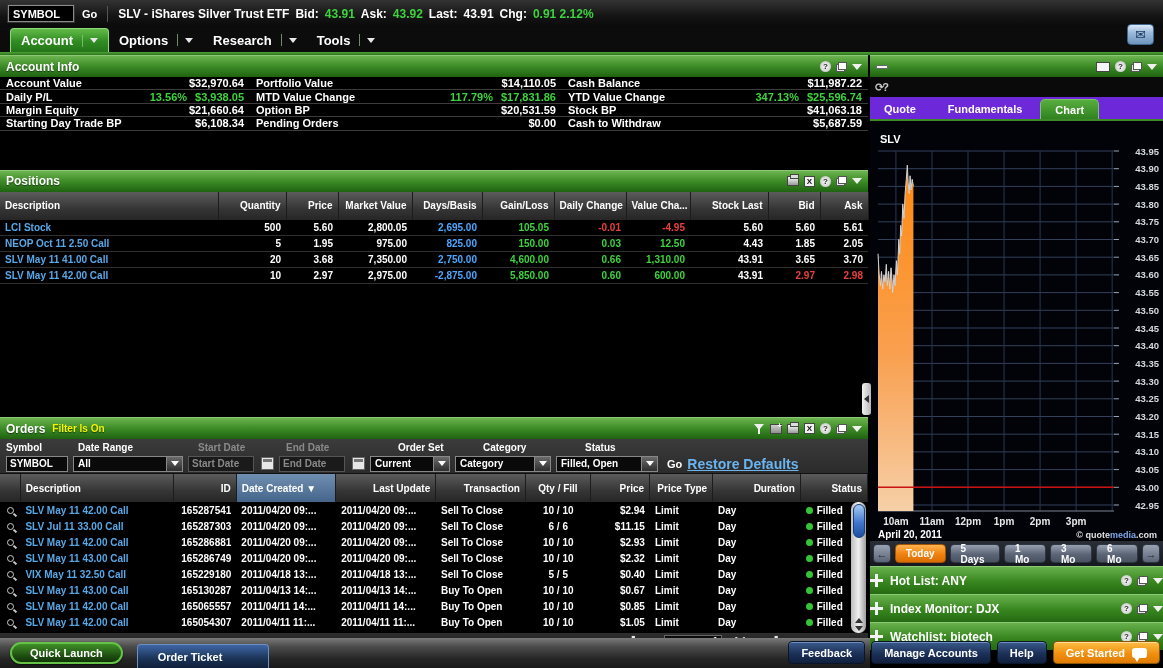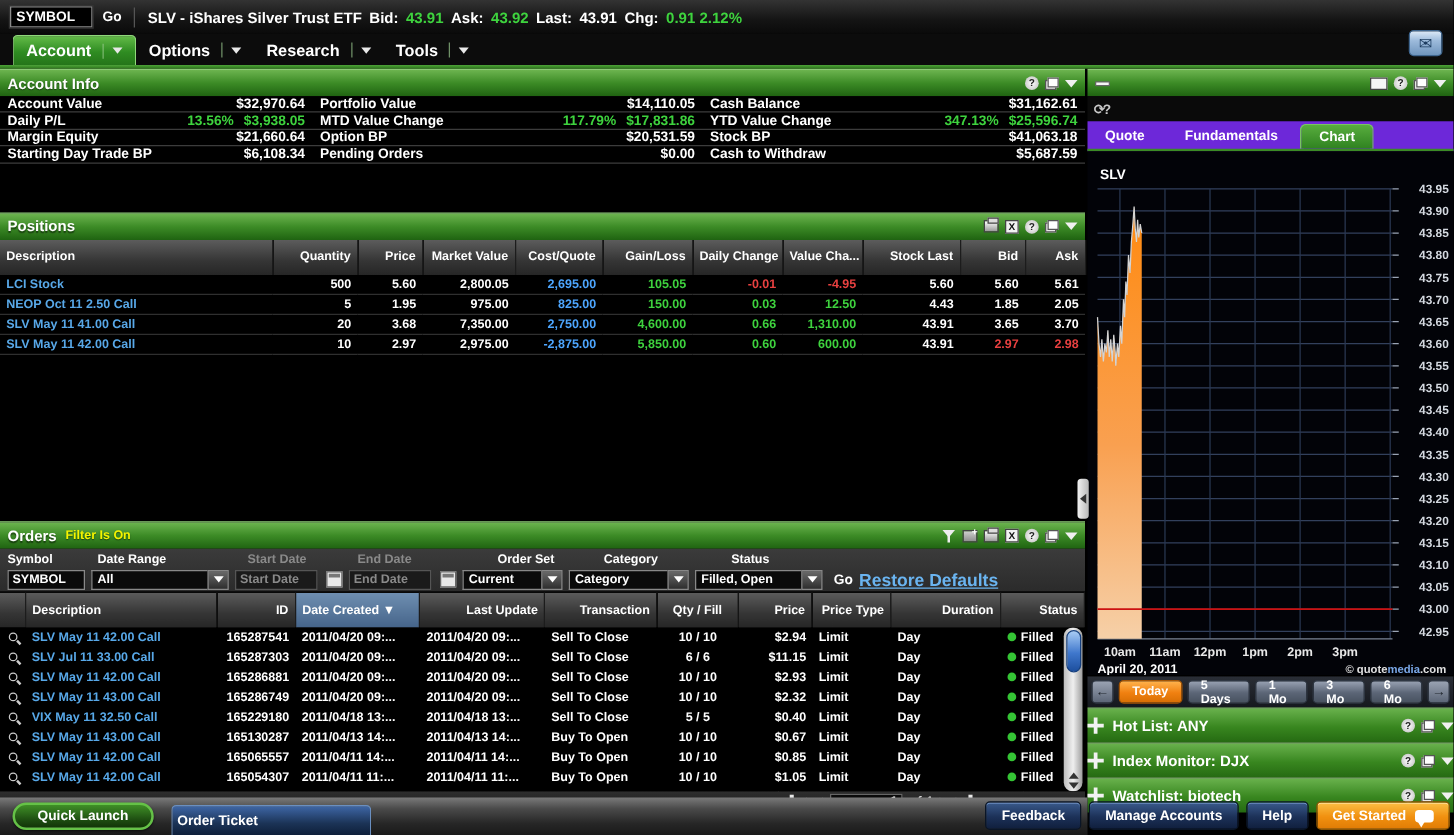--- a/index.html
+++ b/index.html
@@ -126,22 +126,22 @@
 
   
   #col-divider { position:absolute; left:862px; top:383px; width:9px; height:32px; background:linear-gradient(90deg,#f2f2f2,#b8b8b8); border-radius:3px; cursor:col-resize; display:flex; align-items:center; justify-content:center; }
   #col-divider .tri-l { width:0; height:0; border-top:4px solid transparent; border-bottom:4px solid transparent; border-right:5px solid #333; }
 
   
   #bottombar { position:absolute; left:0; top:638px; width:870px; height:30px;
     background:linear-gradient(#7a7a7a,#4a4a4a 30%,#262626 70%,#1a1a1a); display:flex; align-items:center; gap:14px; padding-left:10px; }
   #quick-launch { height:22px; padding:0 18px; border-radius:11px; background:linear-gradient(#3f8f27,#1c4a10 70%,#123408);
     border:2px solid #65c247; color:#fff; font-size:11px; display:flex; align-items:center; cursor:pointer; box-shadow:0 1px 2px rgba(0,0,0,.6); }
-  #order-ticket { height:24px; width:160px; border-radius:4px 4px 0 0; background:linear-gradient(#3e66a5,#1b3356 60%,#0e1f3a);
-    border:1px solid #6a8fc0; border-bottom:none; color:#fff; font-size:11px; display:flex; align-items:center; padding-left:4px; cursor:pointer; align-self:flex-end; }
+  #order-ticket { height:24px; width:132px; border-radius:4px 4px 0 0; background:linear-gradient(#3e66a5,#1b3356 60%,#0e1f3a);
+    border:1px solid #6a8fc0; border-bottom:none; color:#fff; font-size:11px; display:flex; align-items:center; padding-left:20px; cursor:pointer; align-self:flex-end; }
   #bottom-right { position:absolute; right:3px; top:641px; display:flex; gap:6px; z-index:5; }
   .brb { height:23px; padding:0 12px; border-radius:4px; background:linear-gradient(#3a5a8c,#1c3158 55%,#101f3d);
     border:1px solid #0a1526; box-shadow:inset 0 1px 0 #6d8fc1; color:#fff; font-size:11px; display:flex; align-items:center; cursor:pointer; }
   .brb.orange { background:linear-gradient(#fbbf45,#f1900f 55%,#e07c05); box-shadow:inset 0 1px 0 #ffdf9a; border-color:#8a5403; gap:7px; }
   .bubble { position:relative; width:15px; height:10px; background:#fff; border-radius:3px; }
   .bubble::after { content:""; position:absolute; left:2px; bottom:-4px; border-left:3px solid transparent; border-right:3px solid transparent; border-top:5px solid #fff; }
 </style>
 </head>
 <body>
 <div id="app">
@@ -209,21 +209,21 @@
             </div>
             <div class="ai-cell">
               <span>Portfolio Value</span>
               <span class="ai-val">
                 <span>$14,110.05</span>
               </span>
             </div>
             <div class="ai-cell">
               <span>Cash Balance</span>
               <span class="ai-val">
-                <span>$31,162.61</span>
+                <span>$11,987.22</span>
               </span>
             </div>
           </div>
           <div class="ai-row">
             <div class="ai-cell">
               <span>Daily P/L</span>
               <span class="ai-val grn">
                 <span>13.56%</span>
                 <span>$3,938.05</span>
               </span>
@@ -310,21 +310,21 @@
             <col style="width:78px">
             <col style="width:52px">
             <col style="width:48px">
           </colgroup>
         <thead>
             <tr class="thead-row" id="pos-head">
               <th class="l">Description</th>
               <th>Quantity</th>
               <th>Price</th>
               <th>Market Value</th>
-              <th>Cost/Quote</th>
+              <th>Days/Basis</th>
               <th>Gain/Loss</th>
               <th>Daily Change</th>
               <th>Value Cha...</th>
               <th>Stock Last</th>
               <th>Bid</th>
               <th>Ask</th>
             </tr>
           </thead>
         <tbody id="positions-body">
             <tr>

